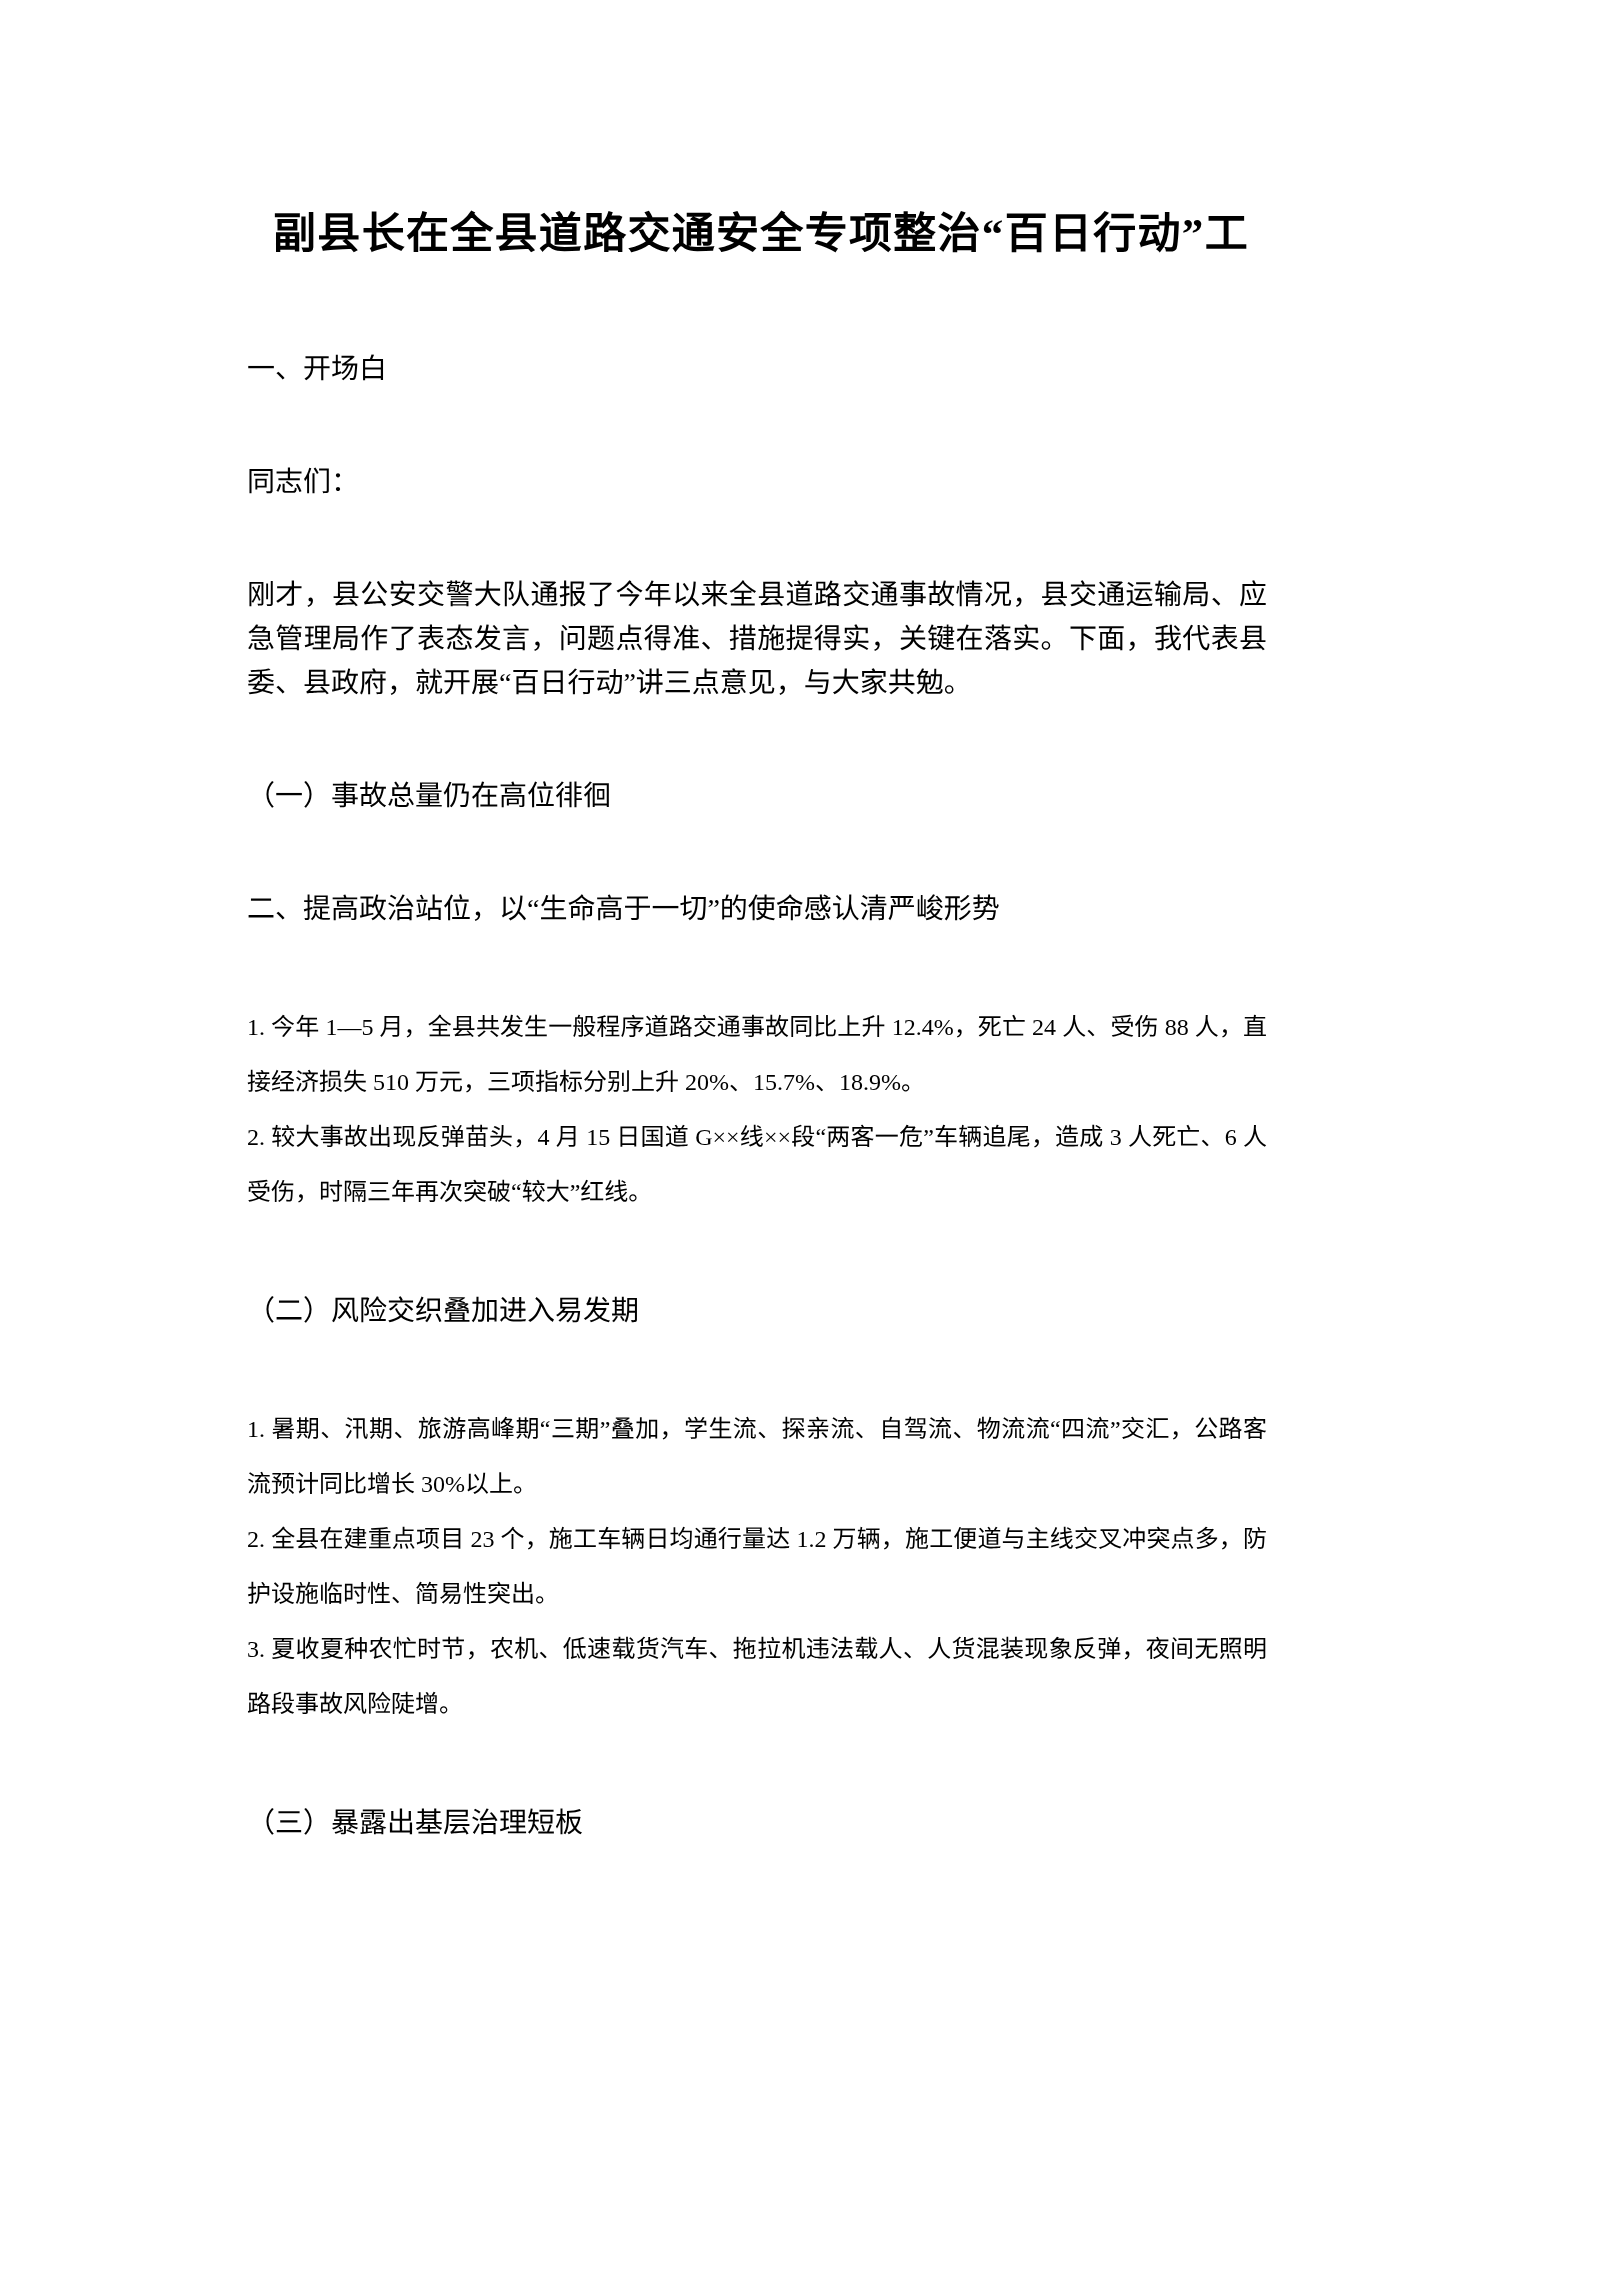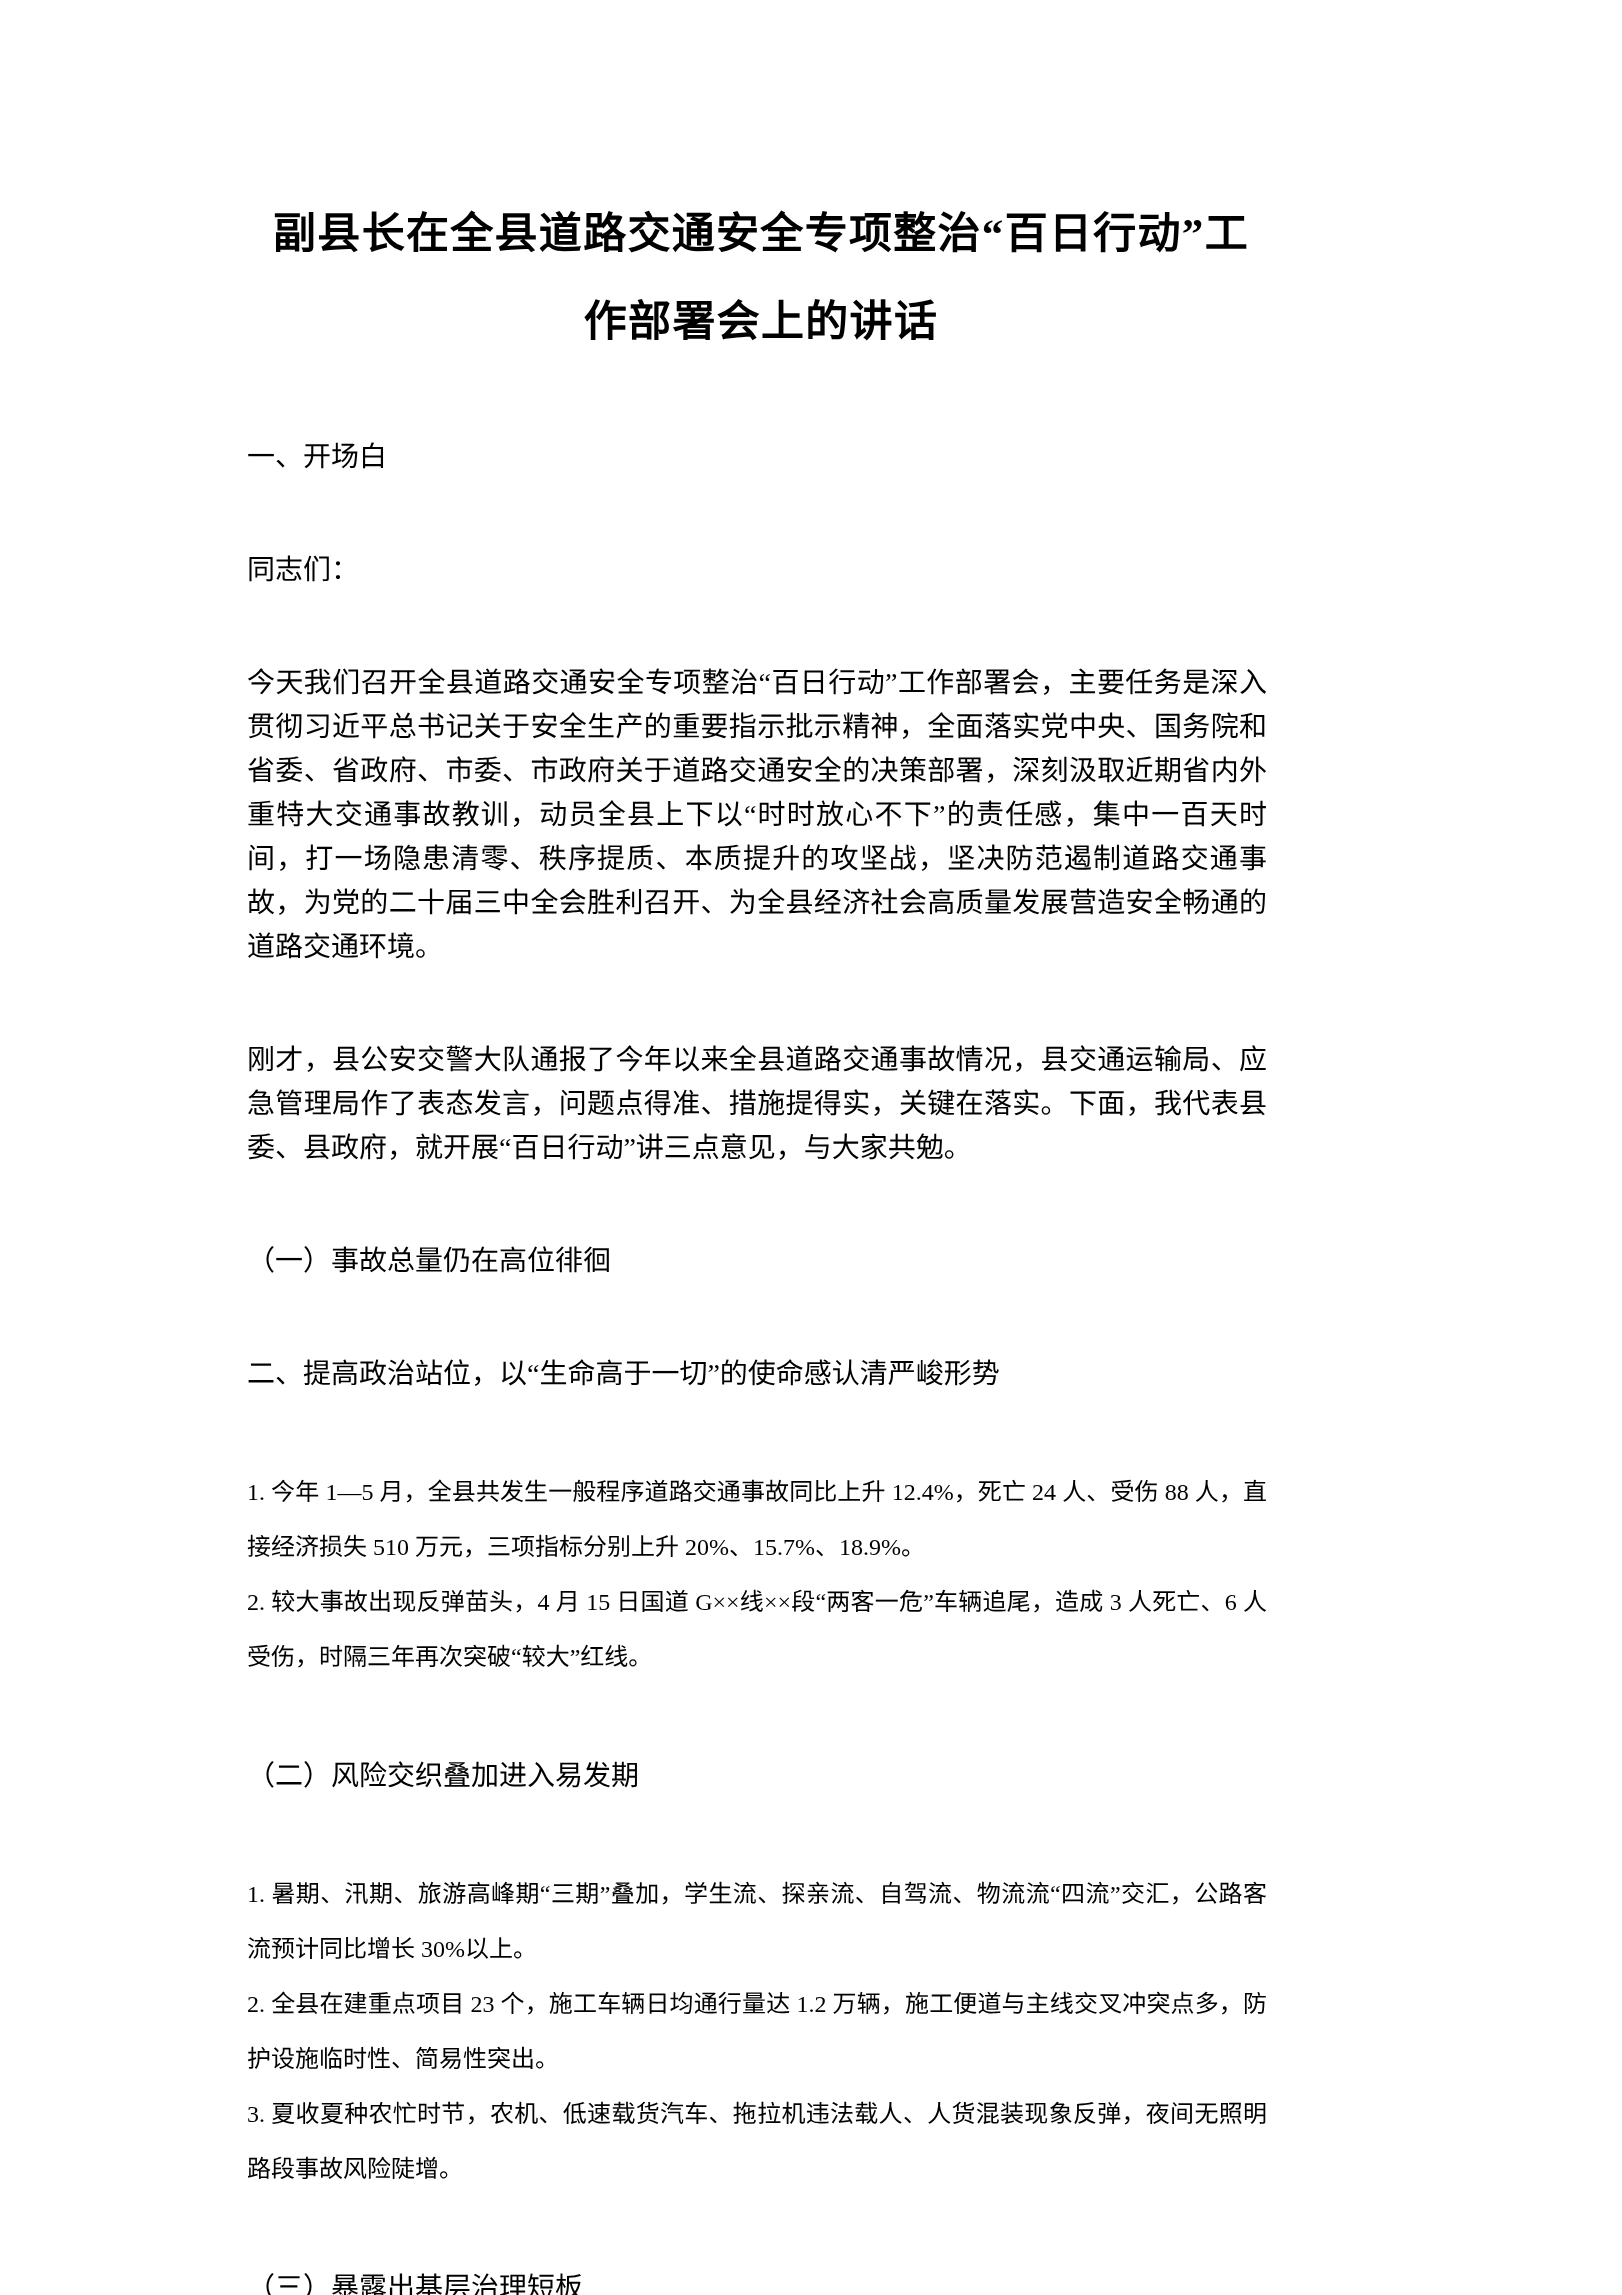--- a/index.html
+++ b/index.html
@@ -45,27 +45,26 @@
   
   .kai {
     font-weight: normal;
   }
 </style>
 </head>
 <body>
 
 <div class="page">
 
-  <h1 class="doc-title"><span>副县长在全县道路交通安全专项整治“百日行动”工</span><br><span>作部署会上的讲话</span></h1>
+  <h1 class="doc-title"><span>副县长在全县道路交通安全专项整治“百日行动”工</span><br></h1>
 
   <p class="block kai">一、开场白</p>
 
   <p class="block kai">同志们：</p>
 
-  <p class="block">今天我们召开全县道路交通安全专项整治“百日行动”工作部署会，主要任务是深入贯彻习近平总书记关于安全生产的重要指示批示精神，全面落实党中央、国务院和省委、省政府、市委、市政府关于道路交通安全的决策部署，深刻汲取近期省内外重特大交通事故教训，动员全县上下以“时时放心不下”的责任感，集中一百天时间，打一场隐患清零、秩序提质、本质提升的攻坚战，坚决防范遏制道路交通事故，为党的二十届三中全会胜利召开、为全县经济社会高质量发展营造安全畅通的道路交通环境。</p>
 
   <p class="block">刚才，县公安交警大队通报了今年以来全县道路交通事故情况，县交通运输局、应急管理局作了表态发言，问题点得准、措施提得实，关键在落实。下面，我代表县委、县政府，就开展“百日行动”讲三点意见，与大家共勉。</p>
 
   <p class="block kai">（一）事故总量仍在高位徘徊</p>
 
   <p class="block kai">二、提高政治站位，以“生命高于一切”的使命感认清严峻形势</p>
 
   <div class="block">
     <p class="item">1. 今年 1—5 月，全县共发生一般程序道路交通事故同比上升 12.4%，死亡 24 人、受伤 88 人，直接经济损失 510 万元，三项指标分别上升 20%、15.7%、18.9%。</p>
     <p class="item">2. 较大事故出现反弹苗头，4 月 15 日国道 G××线××段“两客一危”车辆追尾，造成 3 人死亡、6 人受伤，时隔三年再次突破“较大”红线。</p>

